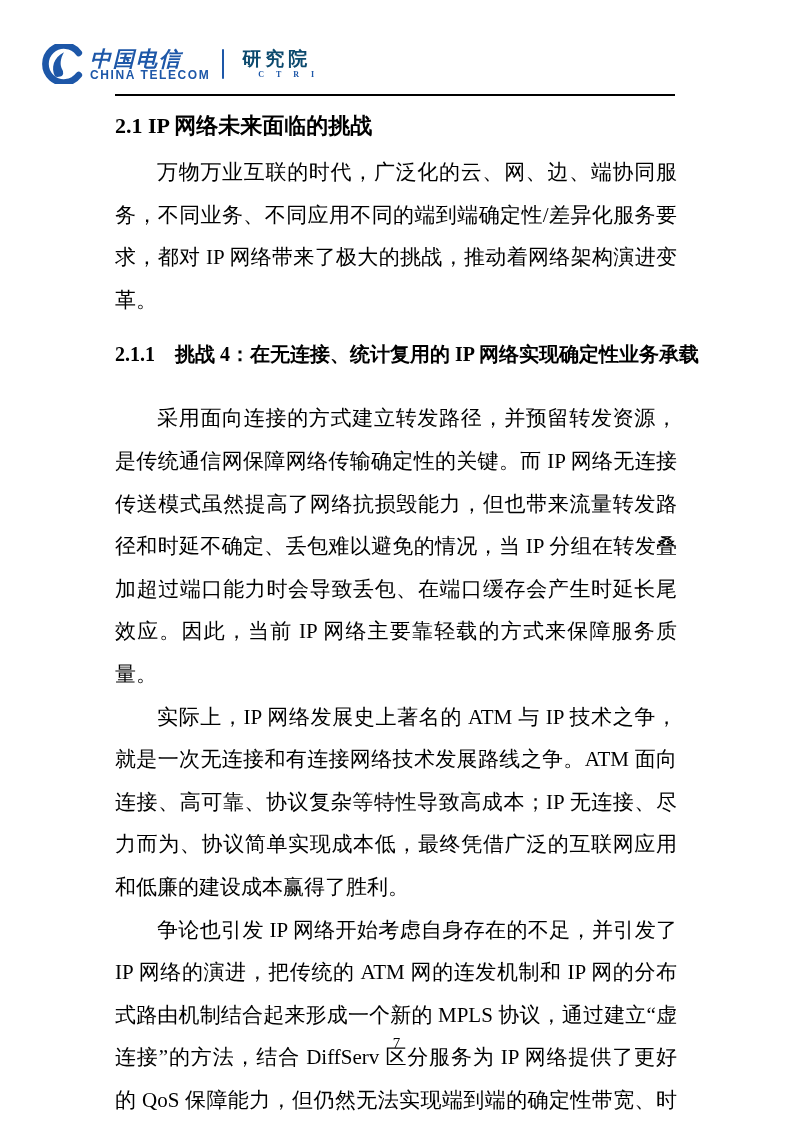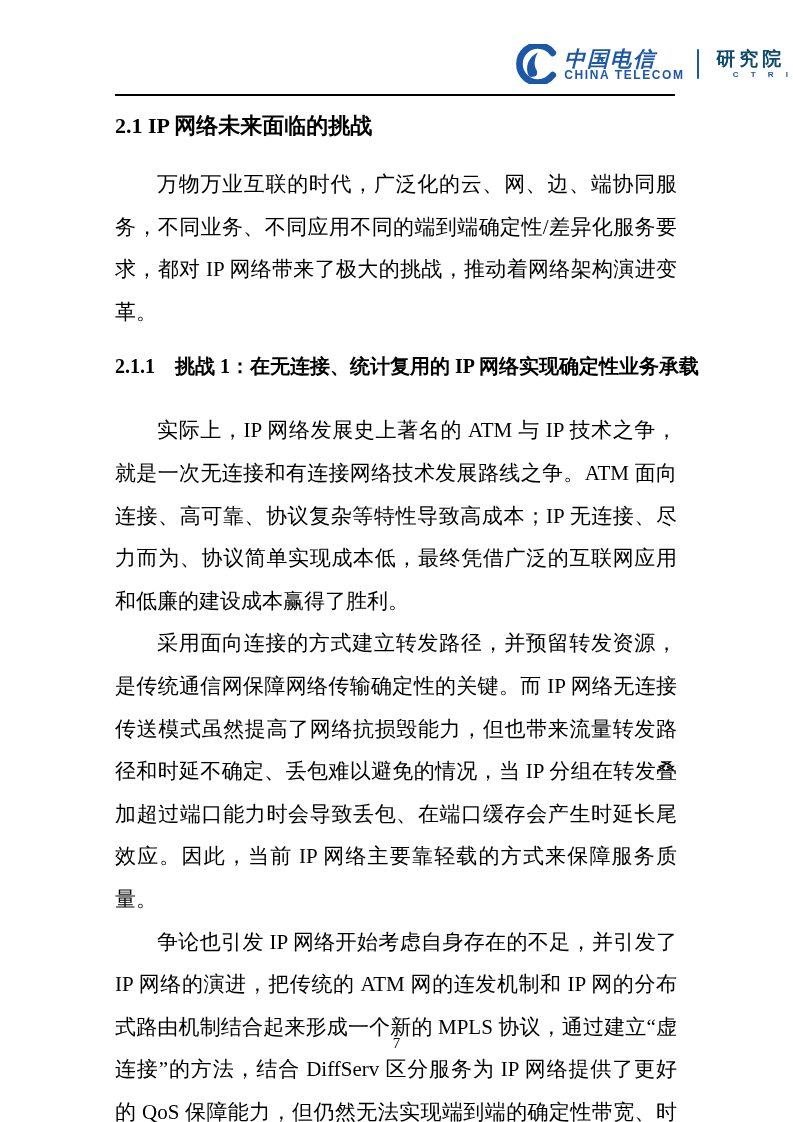--- a/index.html
+++ b/index.html
@@ -17,21 +17,21 @@
     color: #000000;
   }
 
   
   .header-logo {
     position: absolute;
     top: 44px;
     left: 8px;
     right: 0;
     display: flex;
-    justify-content: flex-end;
+    justify-content: flex-start;
     align-items: center;
   }
   .logo-inner {
     display: flex;
     align-items: center;
     margin-left: 30px; 
   }
   .logo-mark {
     width: 46px;
     height: 40px;
@@ -66,41 +66,41 @@
     font-weight: bold;
     letter-spacing: 4px;
     line-height: 22px;
     font-family: "Liberation Sans", "DejaVu Sans", sans-serif;
   }
   .division-en {
     font-size: 8px;
     font-weight: bold;
     letter-spacing: 5px;
     line-height: 10px;
-    font-family: Liberation Sans, sans-serif;
+    font-family: Liberation Serif, serif;
     margin-left: 24px;
   }
 
   .header-rule {
     position: absolute;
     top: 94px;
     left: 115px;
     width: 560px;
     border-top: 2px solid #000000;
   }
 
   
   .content {
     position: absolute;
     top: 96px;
     left: 115px;
     width: 562px;
   }
   .h1 {
-    margin: 14px 0 21px 0;
+    margin: 14px 0 9px 0;
     font-size: 22px;
     font-weight: bold;
     line-height: 32px;
     white-space: nowrap;
   }
   .h2 {
     margin: 16px 0 26px 0;
     font-size: 20px;
     font-weight: bold;
     line-height: 34px;
@@ -153,25 +153,25 @@
   </div>
 
   <div class="header-rule"></div>
 
   <div class="content">
     <div class="h1">2.1 IP 网络未来面临的挑战</div>
 
     <p class="para">万物万业互联的时代，广泛化的云、网、边、端协同服务，不同业务、不同应用不同的端到端确定性/差异化服务要求，都对 IP 网络带来了极大的挑战，推动着网络架构演进变革。</p>
 
     <div class="h2">
-      <span class="h2-num">2.1.1</span><span>挑战 1：在无连接、统计复用的 IP 网络实现确定性业务承载</span>
+      <span class="h2-num">2.1.1</span><span>挑战 4：在无连接、统计复用的 IP 网络实现确定性业务承载</span>
     </div>
 
+    <p class="para">采用面向连接的方式建立转发路径，并预留转发资源，是传统通信网保障网络传输确定性的关键。而 IP 网络无连接传送模式虽然提高了网络抗损毁能力，但也带来流量转发路径和时延不确定、丢包难以避免的情况，当 IP 分组在转发叠加超过端口能力时会导致丢包、在端口缓存会产生时延长尾效应。因此，当前 IP 网络主要靠轻载的方式来保障服务质量。</p>
     <p class="para">实际上，IP 网络发展史上著名的 ATM 与 IP 技术之争，就是一次无连接和有连接网络技术发展路线之争。ATM 面向连接、高可靠、协议复杂等特性导致高成本；IP 无连接、尽力而为、协议简单实现成本低，最终凭借广泛的互联网应用和低廉的建设成本赢得了胜利。</p>
-    <p class="para">采用面向连接的方式建立转发路径，并预留转发资源，是传统通信网保障网络传输确定性的关键。而 IP 网络无连接传送模式虽然提高了网络抗损毁能力，但也带来流量转发路径和时延不确定、丢包难以避免的情况，当 IP 分组在转发叠加超过端口能力时会导致丢包、在端口缓存会产生时延长尾效应。因此，当前 IP 网络主要靠轻载的方式来保障服务质量。</p>
     <p class="para">争论也引发 IP 网络开始考虑自身存在的不足，并引发了 IP 网络的演进，把传统的 ATM 网的连发机制和 IP 网的分布式路由机制结合起来形成一个新的 MPLS 协议，通过建立“虚连接”的方法，结合 DiffServ 区分服务为 IP 网络提供了更好的 QoS 保障能力，但仍然无法实现端到端的确定性带宽、时延、抖动保障。</p>
 
   </div>
 
   <div class="footer">
     <span>7</span>
   </div>
 
 </div>
 

